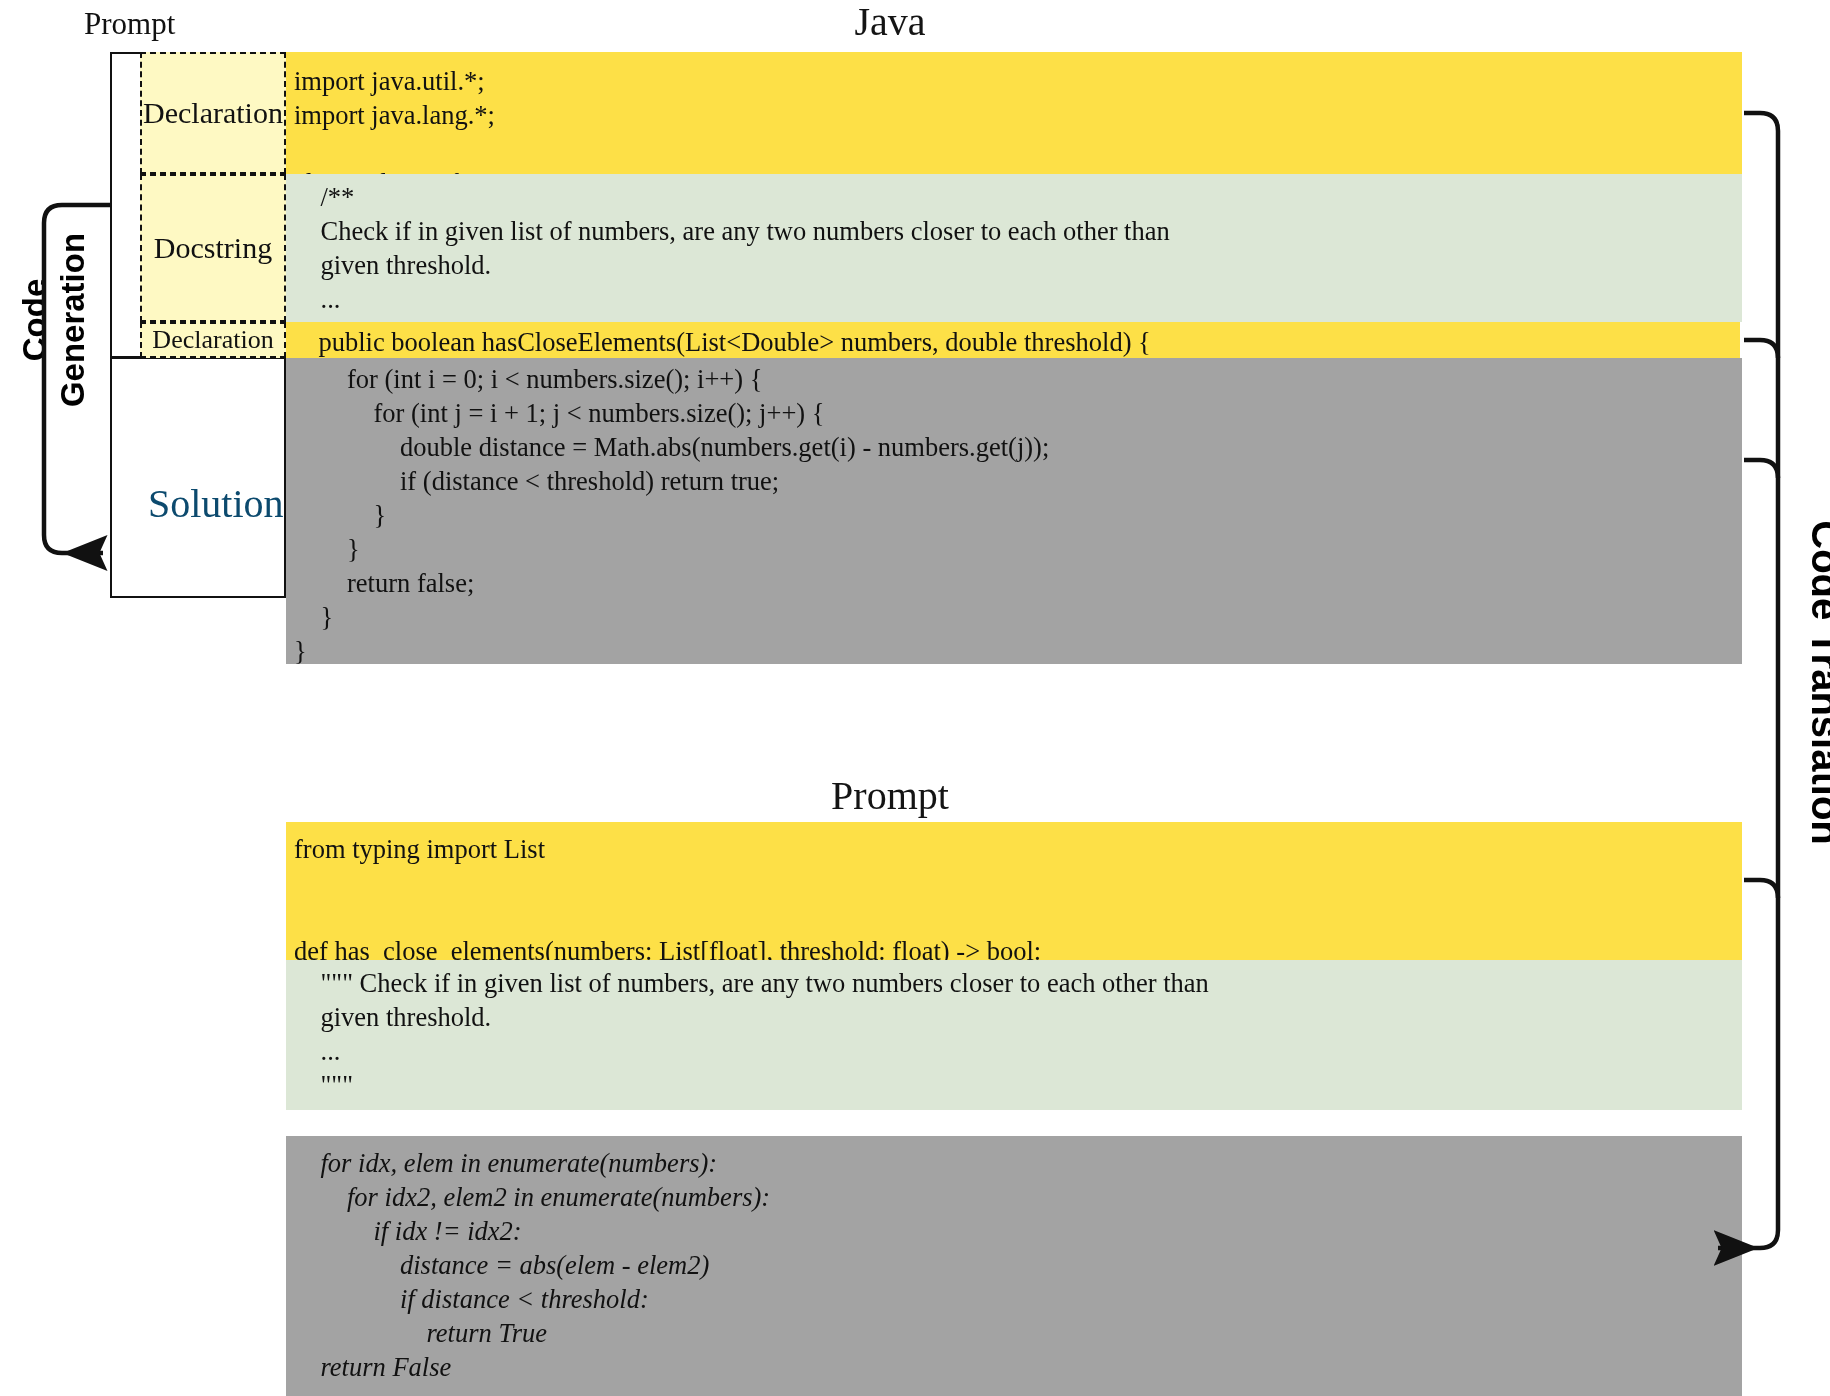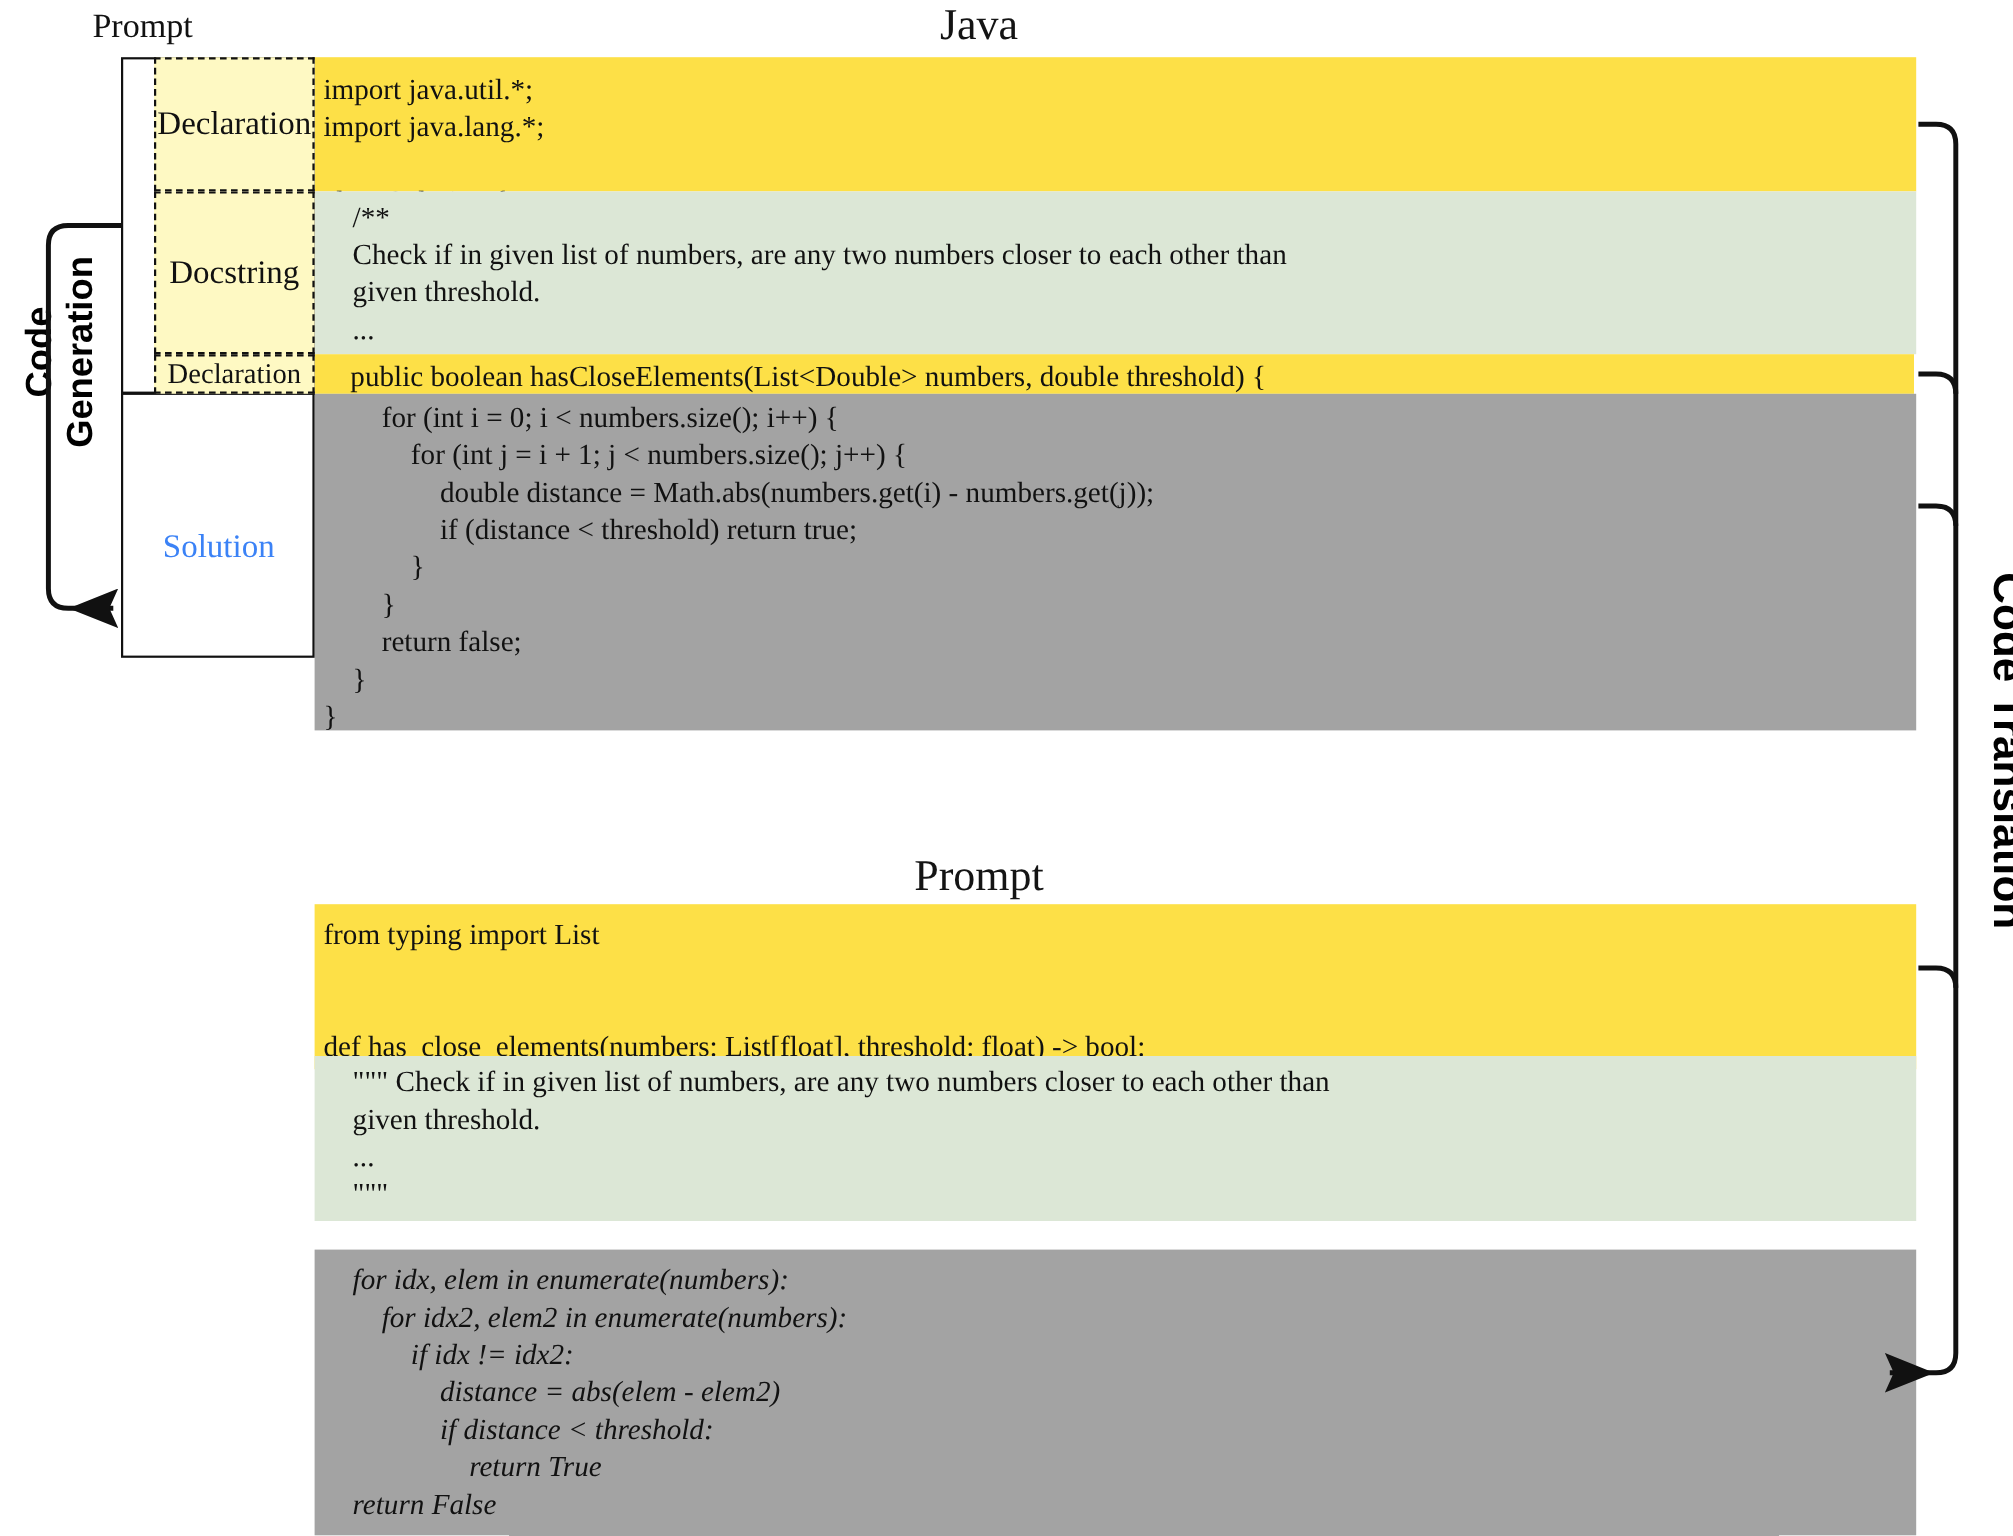--- a/index.html
+++ b/index.html
@@ -84,22 +84,22 @@
     align-items: center;
     justify-content: center;
   }
   .boxlabel {
     font-size: 30px;
     color: #111;
     white-space: nowrap;
   }
   .solidlabel {
     position: absolute;
-    font-size: 30px;
-    color: #3b82f6;
+    font-size: 40px;
+    color: #0c4a6e;
     white-space: nowrap;
   }
 
   
   .band {
     position: absolute;
     box-sizing: border-box;
     padding: 0;
   }
   .band pre {

